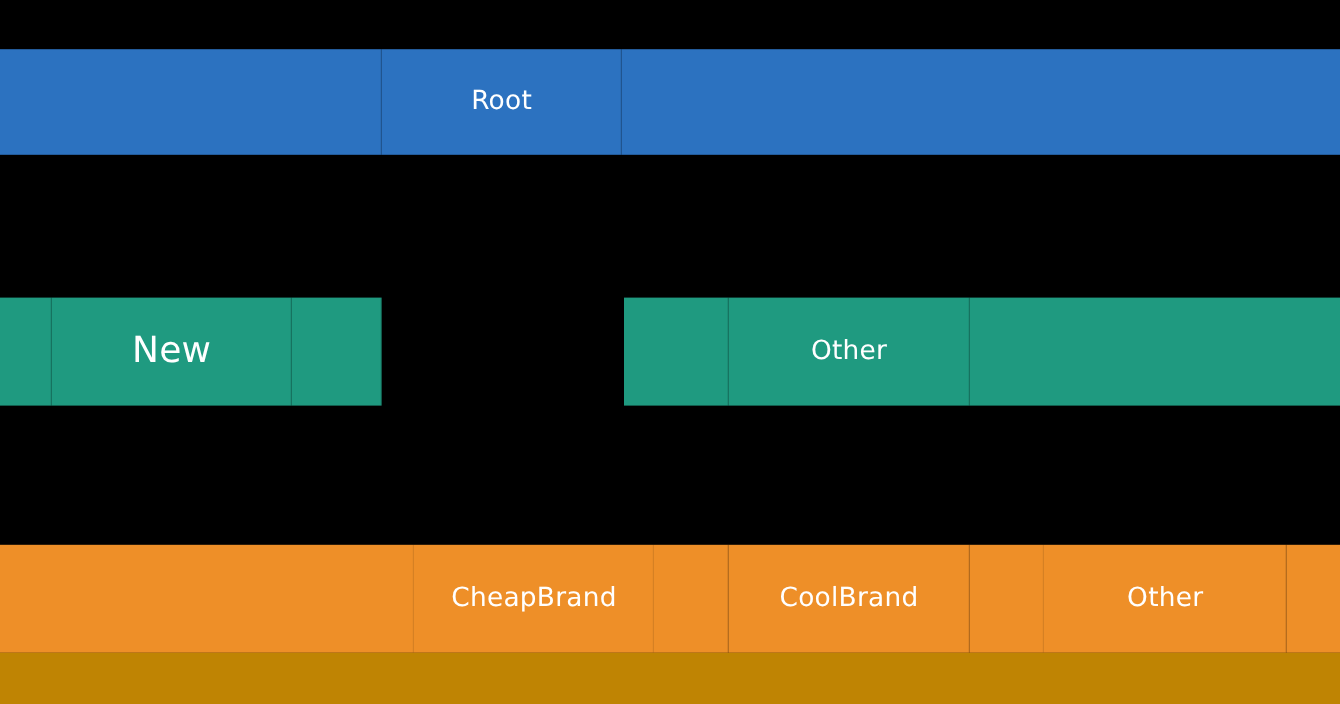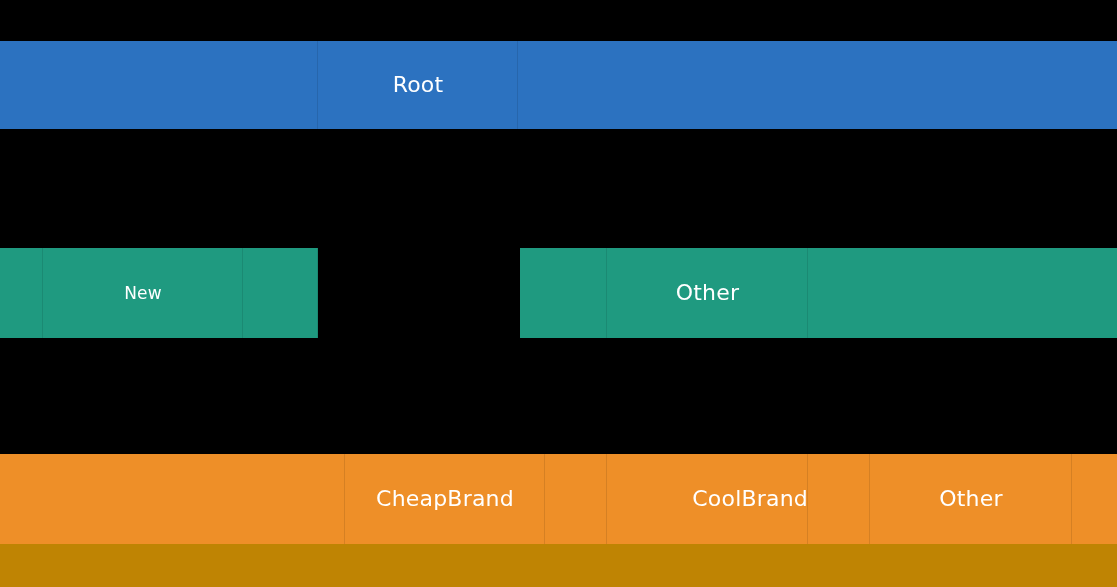--- a/index.html
+++ b/index.html
@@ -66,36 +66,36 @@
     <div class="level-band" style="top: 41px; height: 88px;">
       <div class="node unlabeled" style="left: 0px; width: 318px; background: rgb(44, 114, 192);"></div>
       <div class="node" style="left: 318px; width: 200px; background: rgb(44, 114, 192);">
         <span class="node-label" style="color: rgb(255, 255, 255); font-size: 22px;">Root</span>
       </div>
       <div class="node unlabeled last-in-band" style="left: 518px; width: 599px; background: rgb(44, 114, 192);"></div>
     </div>
     <div class="level-band" style="top: 248px; height: 90px;">
       <div class="node unlabeled" style="left: 0px; width: 43px; background: rgb(31, 154, 128);"></div>
       <div class="node" style="left: 43px; width: 200px; background: rgb(31, 154, 128);">
-        <span class="node-label" style="color: rgb(255, 255, 255); font-size: 17px;">New</span>
+        <span class="node-label" style="color: rgb(255, 255, 255); font-size: 30px;">New</span>
       </div>
       <div class="node unlabeled" style="left: 243px; width: 75px; background: rgb(31, 154, 128);"></div>
       <div class="node unlabeled" style="left: 520px; width: 87px; background: rgb(31, 154, 128);"></div>
       <div class="node" style="left: 607px; width: 201px; background: rgb(31, 154, 128);">
         <span class="node-label" style="color: rgb(255, 255, 255); font-size: 22px;">Other</span>
       </div>
       <div class="node unlabeled last-in-band" style="left: 808px; width: 309px; background: rgb(31, 154, 128);"></div>
     </div>
     <div class="level-band" style="top: 454px; height: 90px;">
       <div class="node unlabeled" style="left: 0px; width: 345px; background: rgb(238, 143, 40);"></div>
       <div class="node" style="left: 345px; width: 200px; background: rgb(238, 143, 40);">
         <span class="node-label" style="color: rgb(255, 255, 255); font-size: 22px;">CheapBrand</span>
       </div>
       <div class="node unlabeled" style="left: 545px; width: 62px; background: rgb(238, 143, 40);"></div>
-      <div class="node" style="left: 607px; width: 201px; background: rgb(238, 143, 40); justify-content: flex-end;">
+      <div class="node" style="left: 607px; width: 201px; background: rgb(238, 143, 40);">
         <span class="node-label" style="color: rgb(255, 255, 255); font-size: 22px;">CoolBrand</span>
       </div>
       <div class="node unlabeled" style="left: 808px; width: 62px; background: rgb(238, 143, 40);"></div>
       <div class="node" style="left: 870px; width: 202px; background: rgb(238, 143, 40);">
         <span class="node-label" style="color: rgb(255, 255, 255); font-size: 22px;">Other</span>
       </div>
       <div class="node unlabeled last-in-band" style="left: 1072px; width: 45px; background: rgb(238, 143, 40);"></div>
     </div>
     <div class="level-band" style="top: 544px; height: 43px;">
       <div class="node unlabeled last-in-band" style="left: 0px; width: 1117px; background: rgb(191, 132, 3);"></div>

